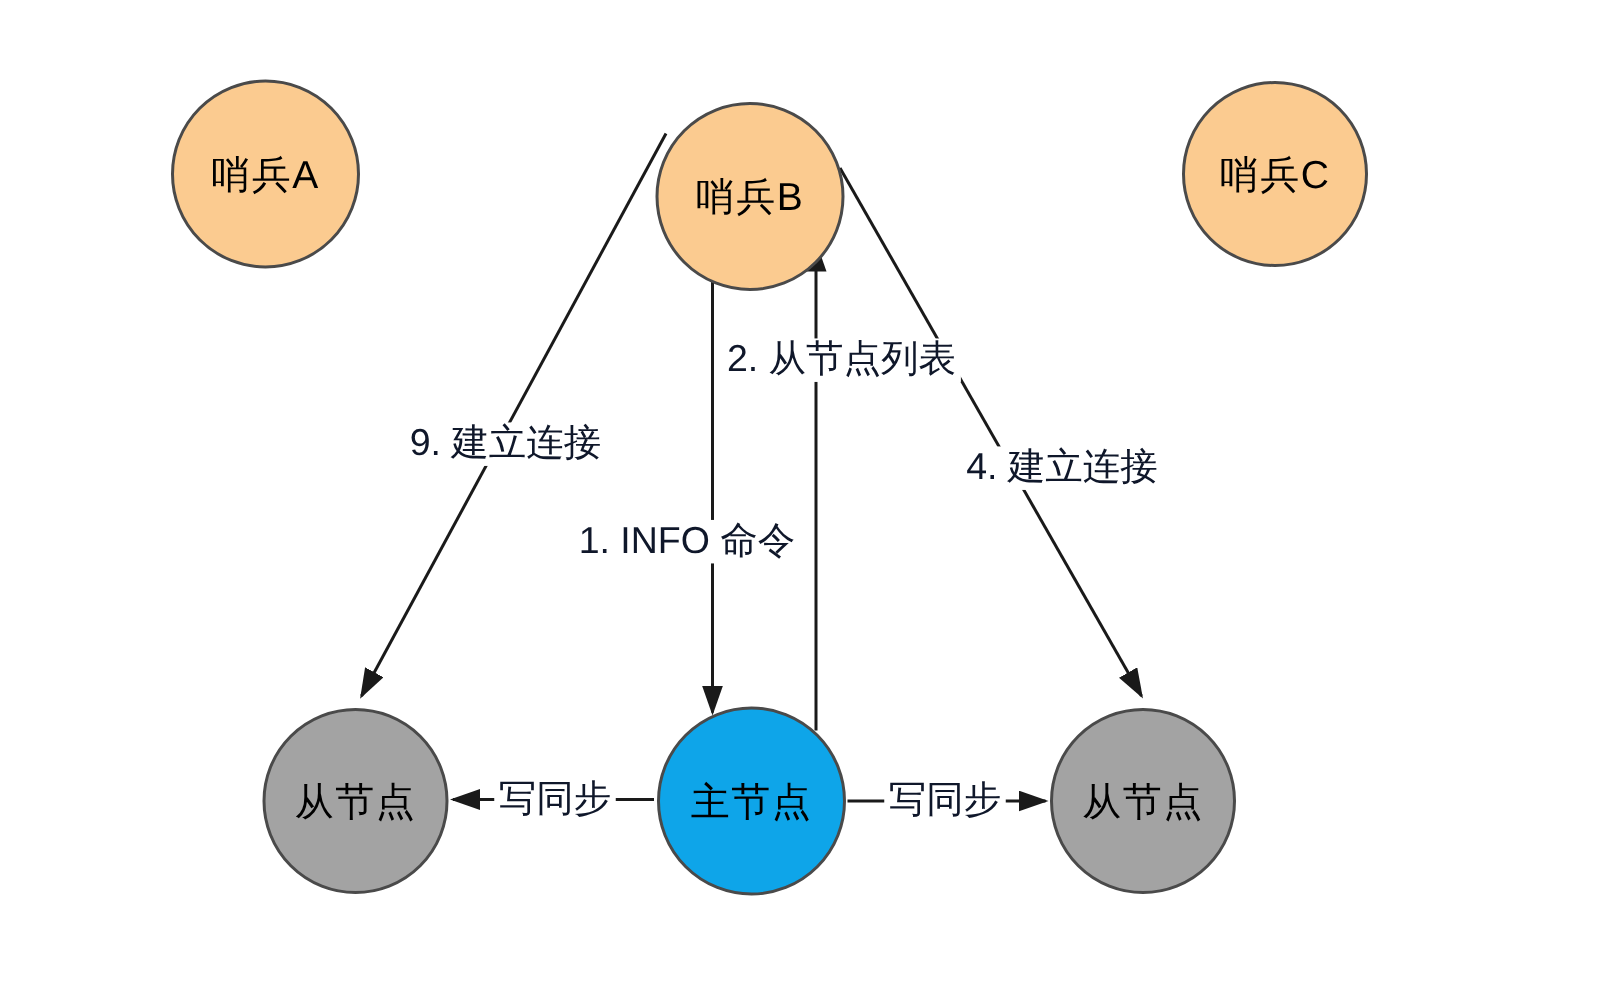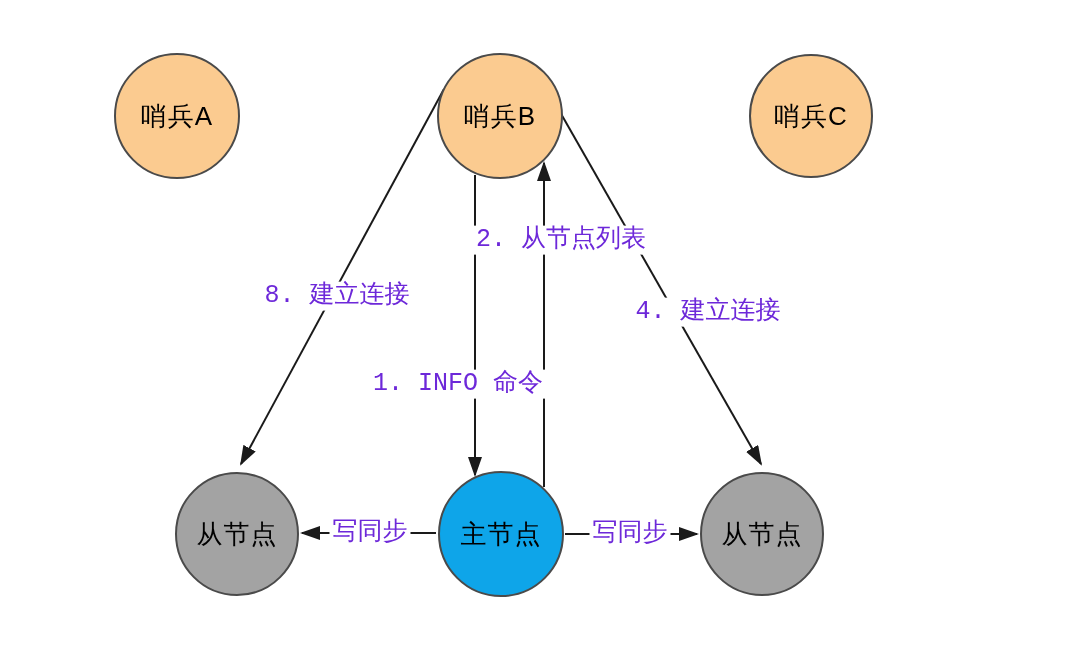--- a/index.html
+++ b/index.html
@@ -38,26 +38,25 @@
     letter-spacing: 1px;
     white-space: nowrap;
   }
   .node.sentinel { background: #fbcb90; }
   .node.master   { background: #0ea5e9; }
   .node.slave    { background: #a3a3a3; }
   .edge-label {
     position: absolute;
     transform: translate(-50%, -50%);
     background: #ffffff;
-    color: #6d28d9;
+    color: #0f172a;
     font-size: 25px;
     line-height: 1.15;
     padding: 0 3px;
     white-space: nowrap;
-    font-family: Liberation Mono, monospace;
   }
 </style>
 </head>
 <body>
 
 <div class="stage">
   <svg id="edge-layer" viewBox="0 0 1080 662" xmlns="http://www.w3.org/2000/svg">
     <defs>
       <marker id="arrowhead" markerWidth="20" markerHeight="14" refX="18" refY="7" orient="auto" markerUnits="userSpaceOnUse">
         <path d="M0,0 L20,7 L0,14 Z" fill="#1a1a1a"></path>
@@ -69,37 +68,37 @@
         <line x1="444" y1="89" x2="241" y2="464" stroke="#1a1a1a" stroke-width="2" marker-end="url(#arrowhead)"></line>
         <line x1="560" y1="112" x2="761" y2="464" stroke="#1a1a1a" stroke-width="2" marker-end="url(#arrowhead)"></line>
         <line x1="436" y1="533" x2="302" y2="533" stroke="#1a1a1a" stroke-width="2" marker-end="url(#arrowhead)"></line>
         <line x1="565" y1="534" x2="697" y2="534" stroke="#1a1a1a" stroke-width="2" marker-end="url(#arrowhead)"></line>
       </g>
   </svg>
   <div id="node-layer">
       <div class="node sentinel" style="left: 114px; top: 53px; width: 126px; height: 126px;">
         <span class="node-label">哨兵A</span>
       </div>
-      <div class="node sentinel" style="left: 437px; top: 53px; width: 126px; height: 126px; justify-content: center;">
+      <div class="node sentinel" style="left: 437px; top: 68px; width: 126px; height: 126px; justify-content: center;">
         <span class="node-label">哨兵B</span>
       </div>
-      <div class="node sentinel" style="left: 749px; top: 54px; width: 124px; height: 124px;">
+      <div class="node sentinel" style="left: 788px; top: 54px; width: 124px; height: 124px;">
         <span class="node-label">哨兵C</span>
       </div>
       <div class="node slave" style="left: 175px; top: 472px; width: 124px; height: 124px;">
         <span class="node-label">从节点</span>
       </div>
       <div class="node master" style="left: 438px; top: 471px; width: 126px; height: 126px;">
         <span class="node-label">主节点</span>
       </div>
       <div class="node slave" style="left: 700px; top: 472px; width: 124px; height: 124px;">
         <span class="node-label">从节点</span>
       </div>
     </div>
   <div id="label-layer">
-      <div class="edge-label" style="left: 458px; top: 384px;">1. INFO 命令</div>
+      <div class="edge-label" style="left: 458px; top: 361px;">1. INFO 命令</div>
       <div class="edge-label" style="left: 561px; top: 240px;">2. 从节点列表</div>
-      <div class="edge-label" style="left: 337px; top: 296px;">8. 建立连接</div>
+      <div class="edge-label" style="left: 337px; top: 296px;">9. 建立连接</div>
       <div class="edge-label" style="left: 708px; top: 312px;">4. 建立连接</div>
       <div class="edge-label" style="left: 370px; top: 533px;">写同步</div>
       <div class="edge-label" style="left: 630px; top: 534px;">写同步</div>
     </div>
 </div>
 
 </body></html>

